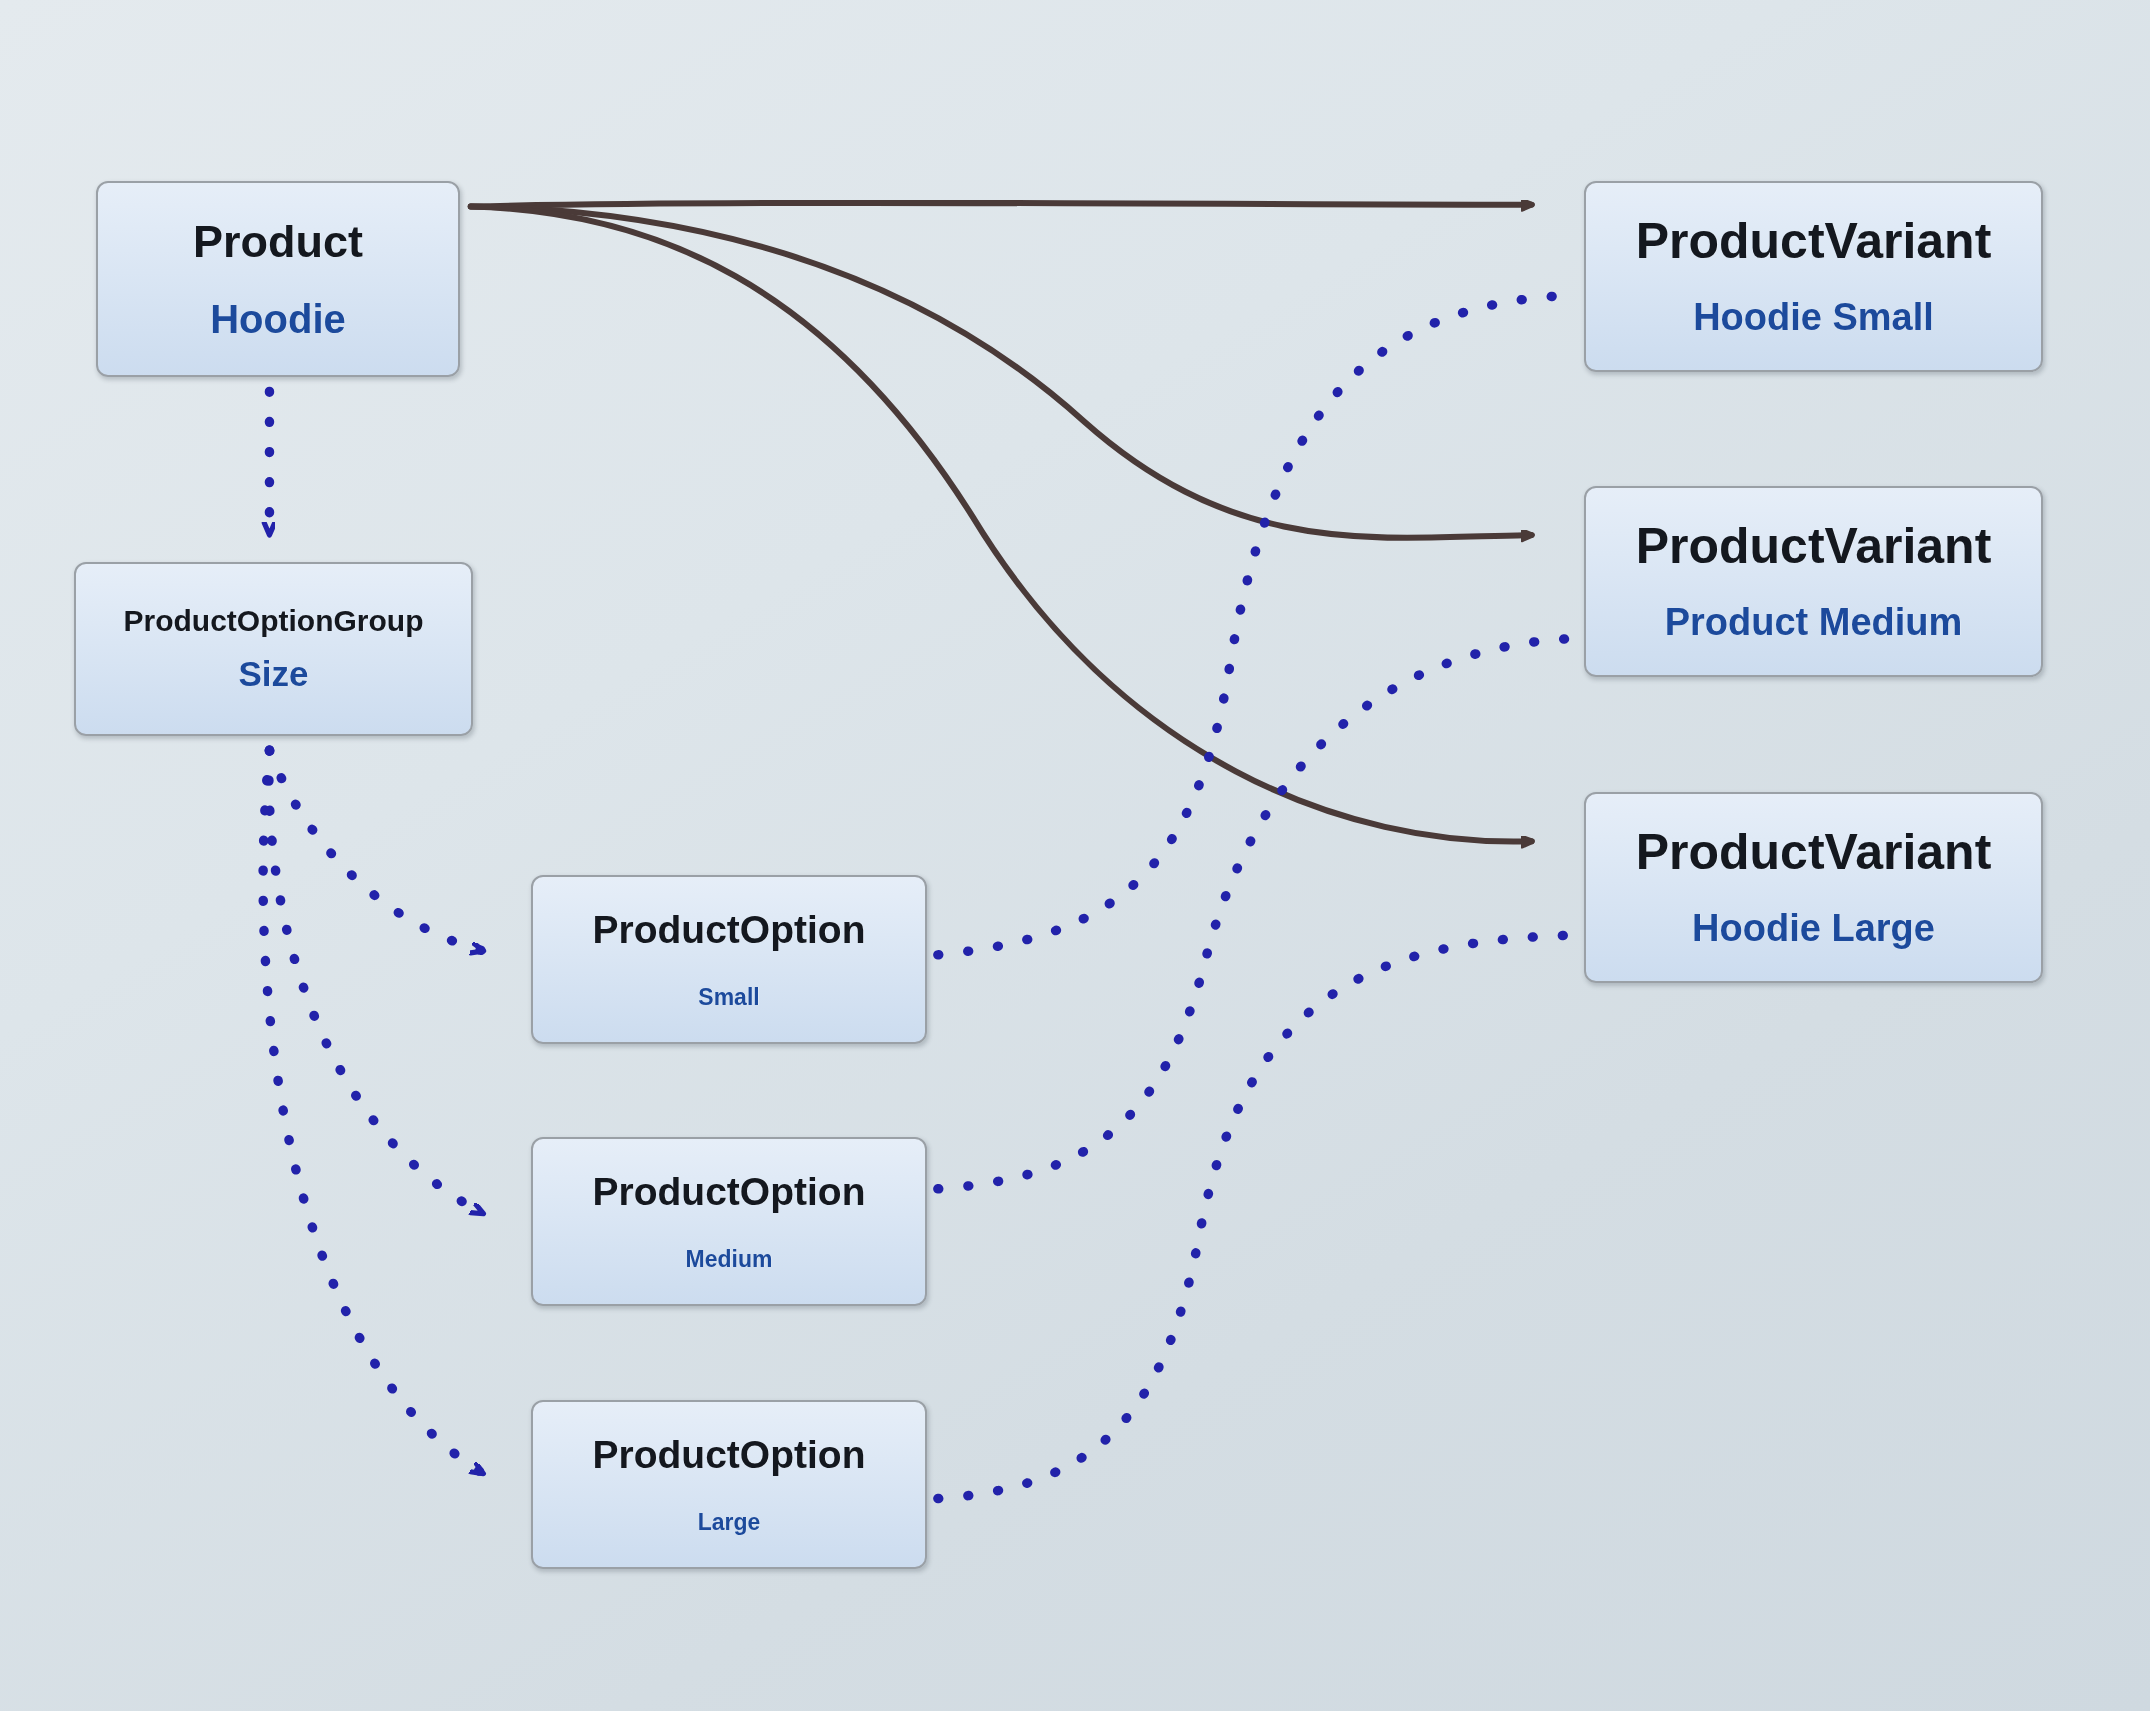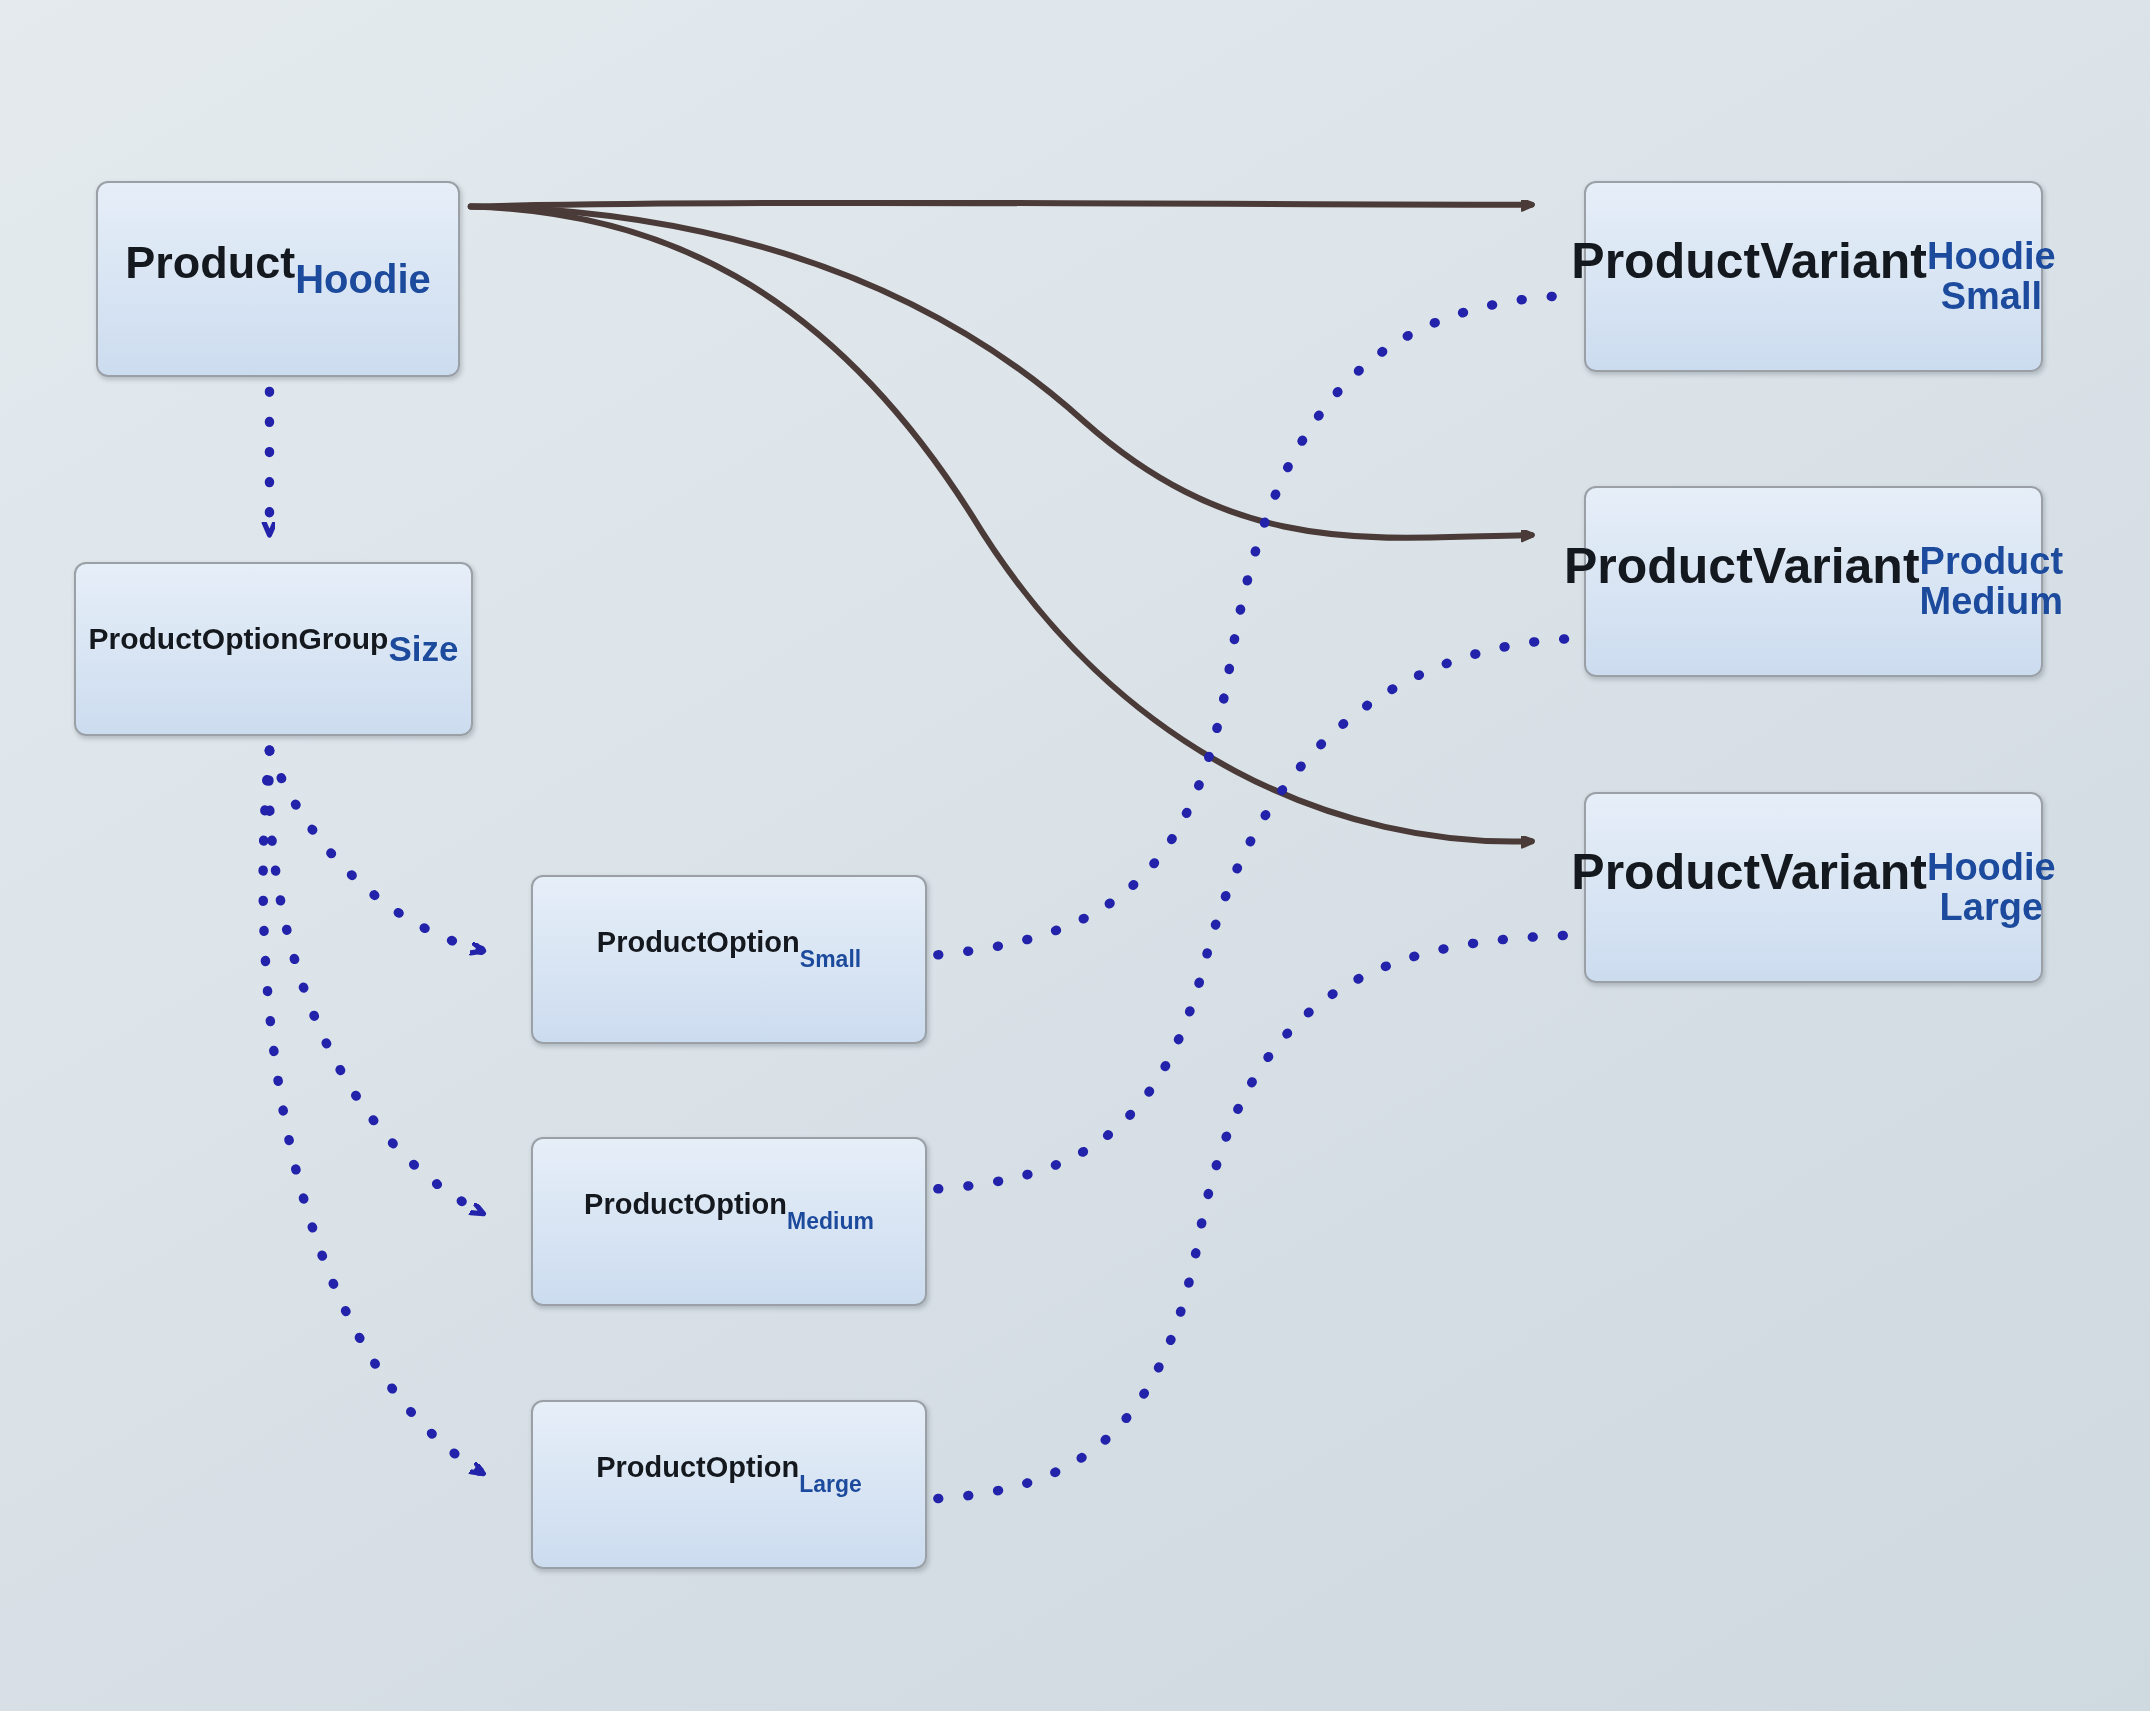--- a/index.html
+++ b/index.html
@@ -28,21 +28,21 @@
     pointer-events: none;
   }
   .node {
     position: absolute;
     box-sizing: border-box;
     border: 2.6px solid #9aa0a6;
     border-radius: 12px;
     background: linear-gradient(to bottom, #e6eef8 0%, #dde8f5 35%, #ccdcef 100%);
     box-shadow: 1.7px 2.6px 4.3px rgba(90,100,110,0.30);
     display: flex;
-    flex-direction: row;
+    flex-direction: column;
     align-items: center;
     justify-content: center;
     text-align: center;
   }
   .node .type {
     color: #14181f;
     font-weight: bold;
     text-shadow: 0.4px 0.4px 0 rgba(255,255,255,0.55);
     line-height: 1.05;
   }
@@ -58,21 +58,21 @@
   #node-product .type  { font-size: 45px; margin-bottom: 33px; }
   #node-product .value { font-size: 40px; }
 
   
   #node-pog { left: 74px; top: 562px; width: 399px; height: 174px; }
   #node-pog .type  { font-size: 30px; margin-bottom: 20px; }
   #node-pog .value { font-size: 35px; }
 
   
   .node-option { left: 531px; width: 396px; height: 169px; }
-  .node-option .type  { font-size: 29px; margin-bottom: 34px; text-align: right; }
+  .node-option .type  { font-size: 39px; margin-bottom: 34px; text-align: right; }
   .node-option .value { font-size: 23px; }
   #node-opt-0 { top: 875px; }
   #node-opt-1 { top: 1137px; }
   #node-opt-2 { top: 1400px; }
 
   
   .node-variant { left: 1584px; width: 459px; height: 191px; }
   .node-variant .type  { font-size: 50px; margin-bottom: 31px; }
   .node-variant .value { font-size: 38px; }
   #node-var-0 { top: 181px; }

